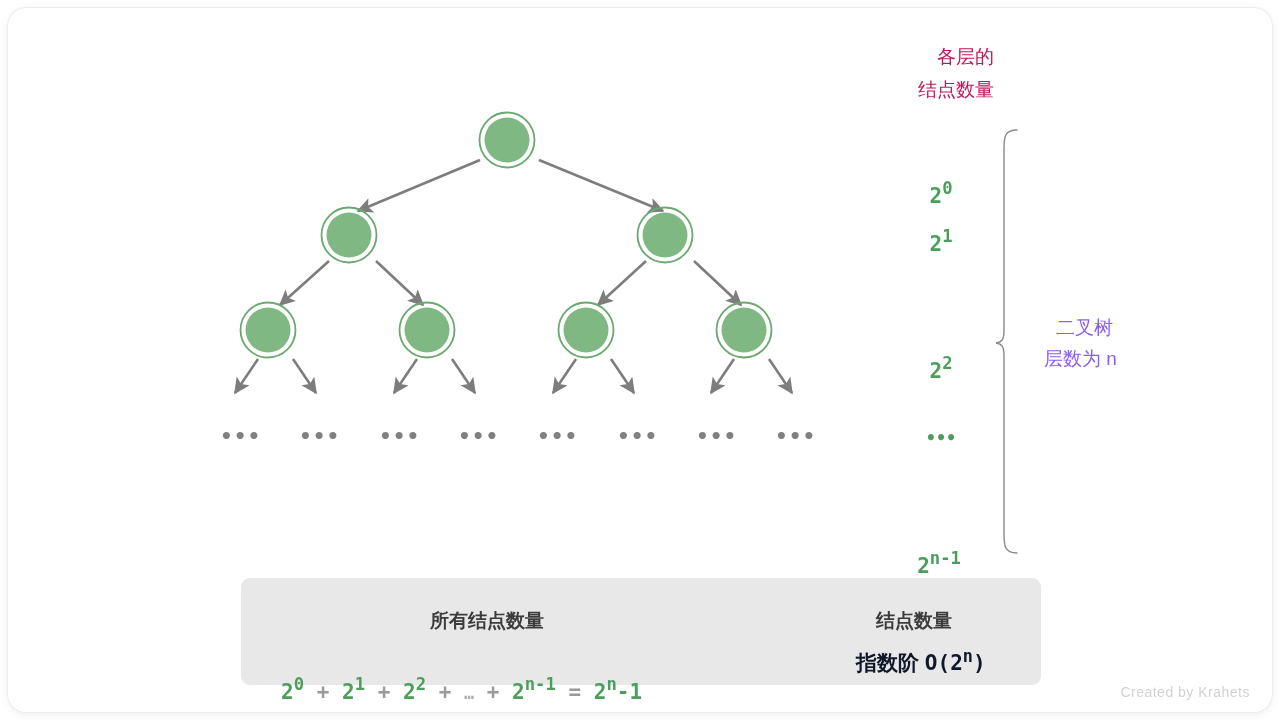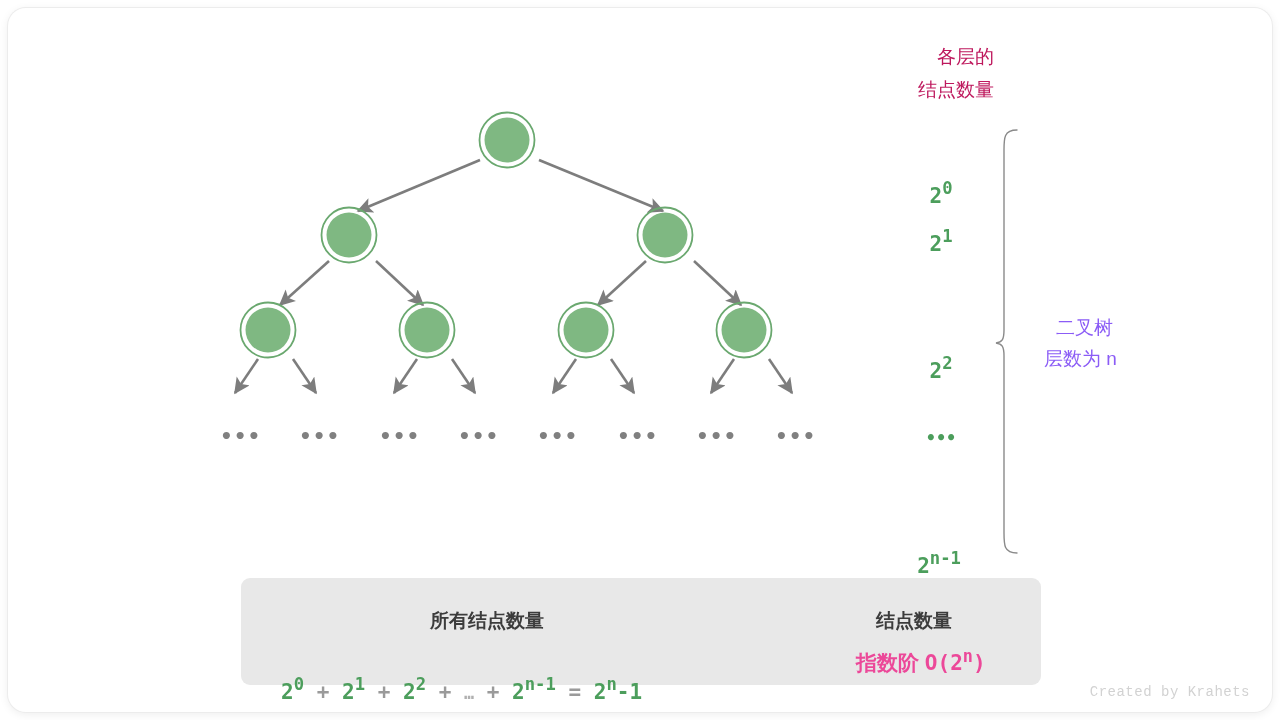--- a/index.html
+++ b/index.html
@@ -108,30 +108,30 @@
   }
   .box-formula .op { color: #9a9a9a; font-weight: bold; }
   .box-formula .gr { color: #4c9e5c; }
   .box-formula sup { font-size: 0.82em; vertical-align: 0.5em; }
   .box-formula .ell { color: #b0b0b0; font-size: 0.8em; }
   .cx-red {
     position: absolute;
     font-family: "Liberation Sans", sans-serif;
     font-size: 21px;
     font-weight: bold;
-    color: #ec4899;
+    color: #0f172a;
     white-space: nowrap;
   }
   .cx-red .mono { font-family: "DejaVu Sans Mono", monospace; }
   .cx-red sup { font-size: 0.80em; vertical-align: 0.48em; }
   #watermark {
     position: absolute;
     right: 22px;
     bottom: 12px;
-    font-family: Liberation Mono, monospace;
+    font-family: Liberation Sans, sans-serif;
     font-size: 14px;
     color: #d2d2d2;
     letter-spacing: 0.5px;
   }
 </style>
 </head>
 <body>
 
 <div id="card">
   <div id="stage">

